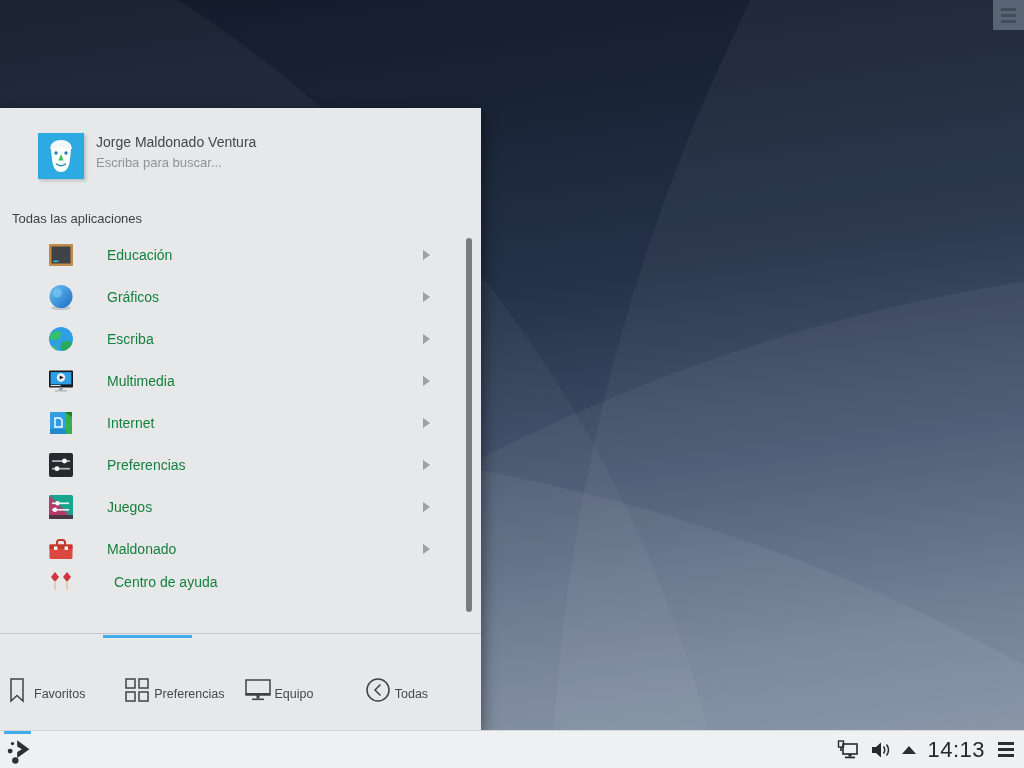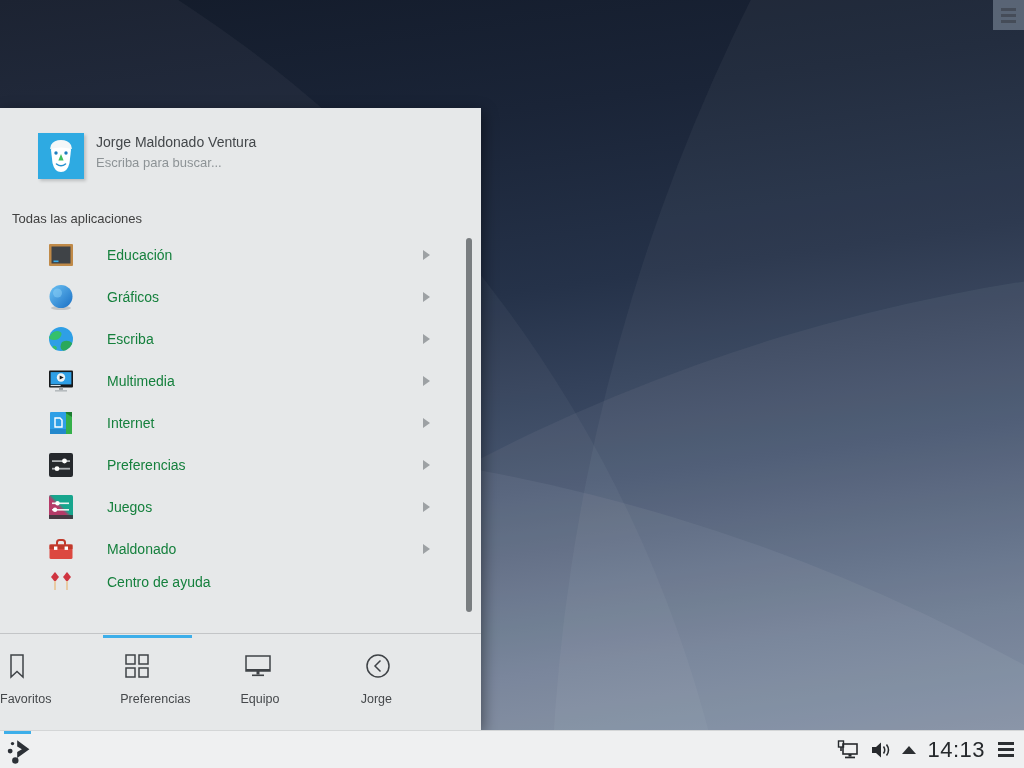--- a/index.html
+++ b/index.html
@@ -27,34 +27,34 @@
   .user-name { position:absolute; left:96px; top:26px; font-size:14px; color:#43474a; }
   .search { position:absolute; left:96px; top:47px; width:300px; border:none; outline:none;
     background:transparent; font-size:13px; color:#43474a;
     font-family:"Liberation Sans","DejaVu Sans",sans-serif; }
   .search::placeholder { color:#8d9396; opacity:1; }
 
   .section-label { position:absolute; left:12px; top:103px; font-size:13px; color:#404040; }
 
   .app-list { position:absolute; left:0; top:126px; width:481px; height:399px; overflow:hidden; }
   .row { display:flex; align-items:center; height:42px; padding-left:47px; cursor:pointer; }
-  .row.clipped { margin-top:-9px; }
+  .row.clipped { margin-top:-9px;gap:7px; }
   .row .ic { width:28px; height:28px; flex:0 0 28px; }
   .row .lbl { margin-left:32px; font-size:14px; color:#15803d; }
   .row .arrow { margin-left:auto; margin-right:51px; width:0; height:0;
     border-left:7px solid #9da1a4; border-top:5px solid transparent; border-bottom:5px solid transparent; }
 
   .scrollbar { position:absolute; left:466px; top:130px; width:6px; height:374px;
     background:#797d80; border-radius:3px; }
 
   .divider { position:absolute; left:0; top:525px; width:481px; height:1px; background:#c3c5c7; }
   .tab-underline { position:absolute; left:103px; top:527px; width:89px; height:3px; background:#3daee9; }
 
   .tabbar { position:absolute; left:0; top:526px; width:481px; height:96px; display:flex; }
-  .tab { flex:1 1 0; display:flex; flex-direction:column; 
+  .tab { flex:1 1 0; display:flex; flex-direction:row; align-items:center;
     padding-top:15px; cursor:pointer; }
   .tab .tlbl { margin-top:9px; font-size:12.5px; color:#45484b; }
 
   
   .panel { position:absolute; left:0; top:730px; width:1024px; height:38px;
     background:#eff0f1; border-top:1px solid #d4d6d7; }
   .launcher-btn { position:absolute; left:4px; top:0; width:32px; height:37px; cursor:pointer; }
   .launcher-btn .stripe { position:absolute; left:0; top:0; width:27px; height:3px; background:#3daee9; }
   .launcher-btn svg { position:absolute; left:1px; top:6px; }
 
@@ -260,21 +260,21 @@
       </svg>
       <span class="tlbl">Equipo</span>
     </div>
 
 
     <div class="tab">
       <svg width="34" height="34" viewBox="0 0 34 34">
         <circle cx="17" cy="17" r="11" fill="none" stroke="#3f4347" stroke-width="1.5"></circle>
         <path d="M19.5 11.5 l-5.5 5.5 5.5 5.5" fill="none" stroke="#3f4347" stroke-width="1.5"></path>
       </svg>
-      <span class="tlbl">Jorge</span>
+      <span class="tlbl">Todas</span>
     </div>
   </div>
 </div>
 
 <div class="panel">
 
   <div class="launcher-btn">
     <div class="stripe"></div>
     <svg width="30" height="30" viewBox="0 0 32 32">
       <circle cx="8" cy="7" r="1.8" fill="#2c3036"></circle>

